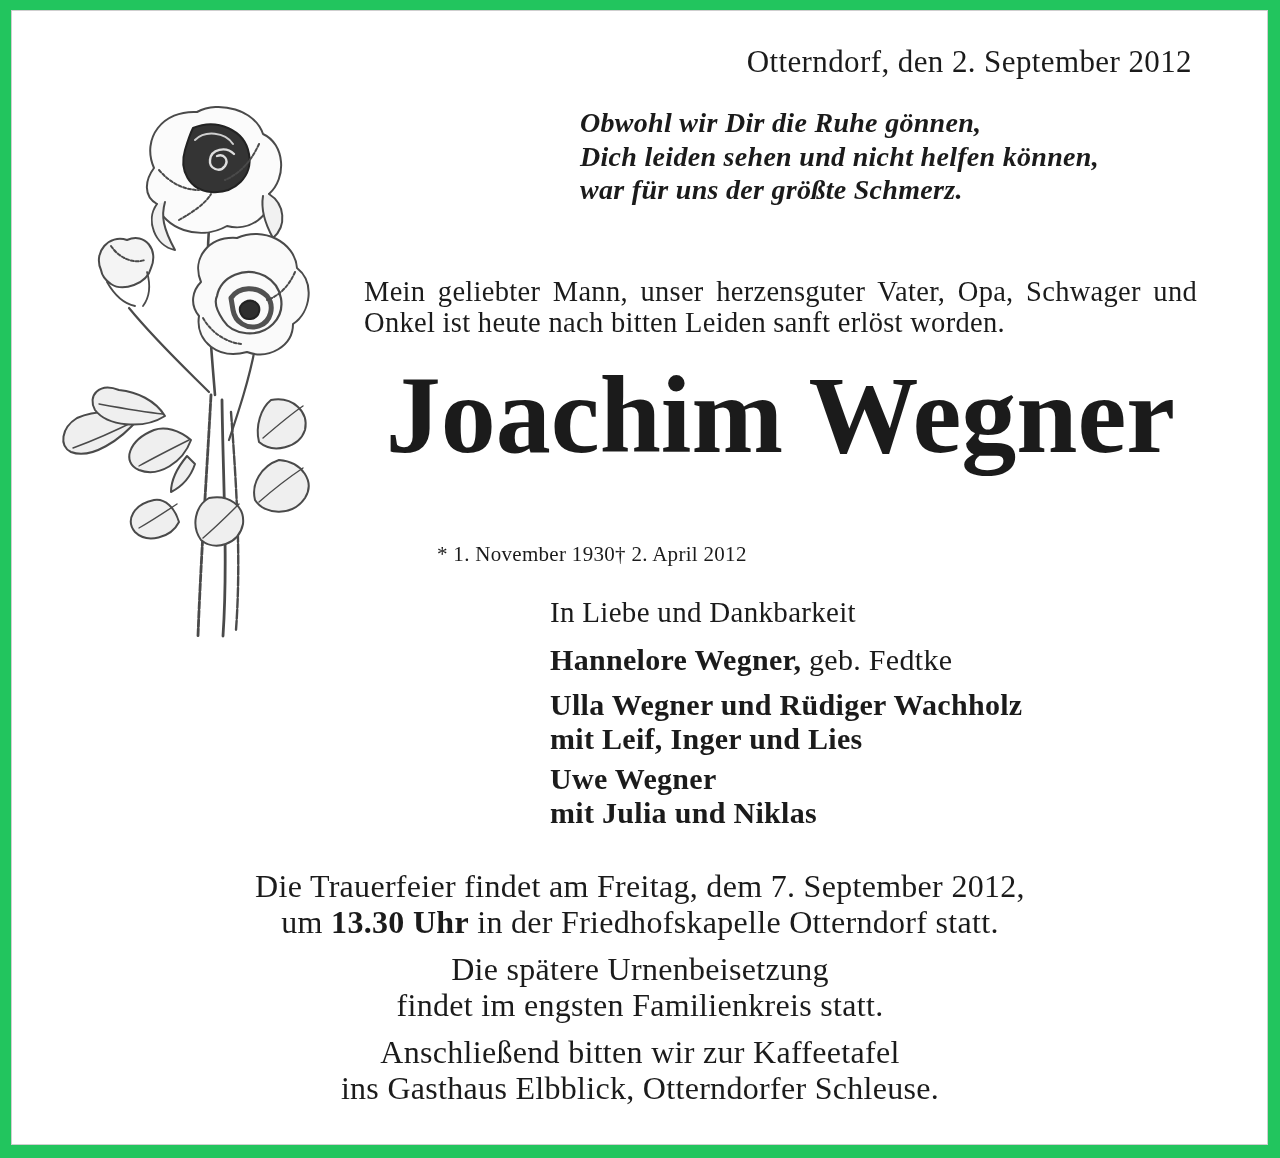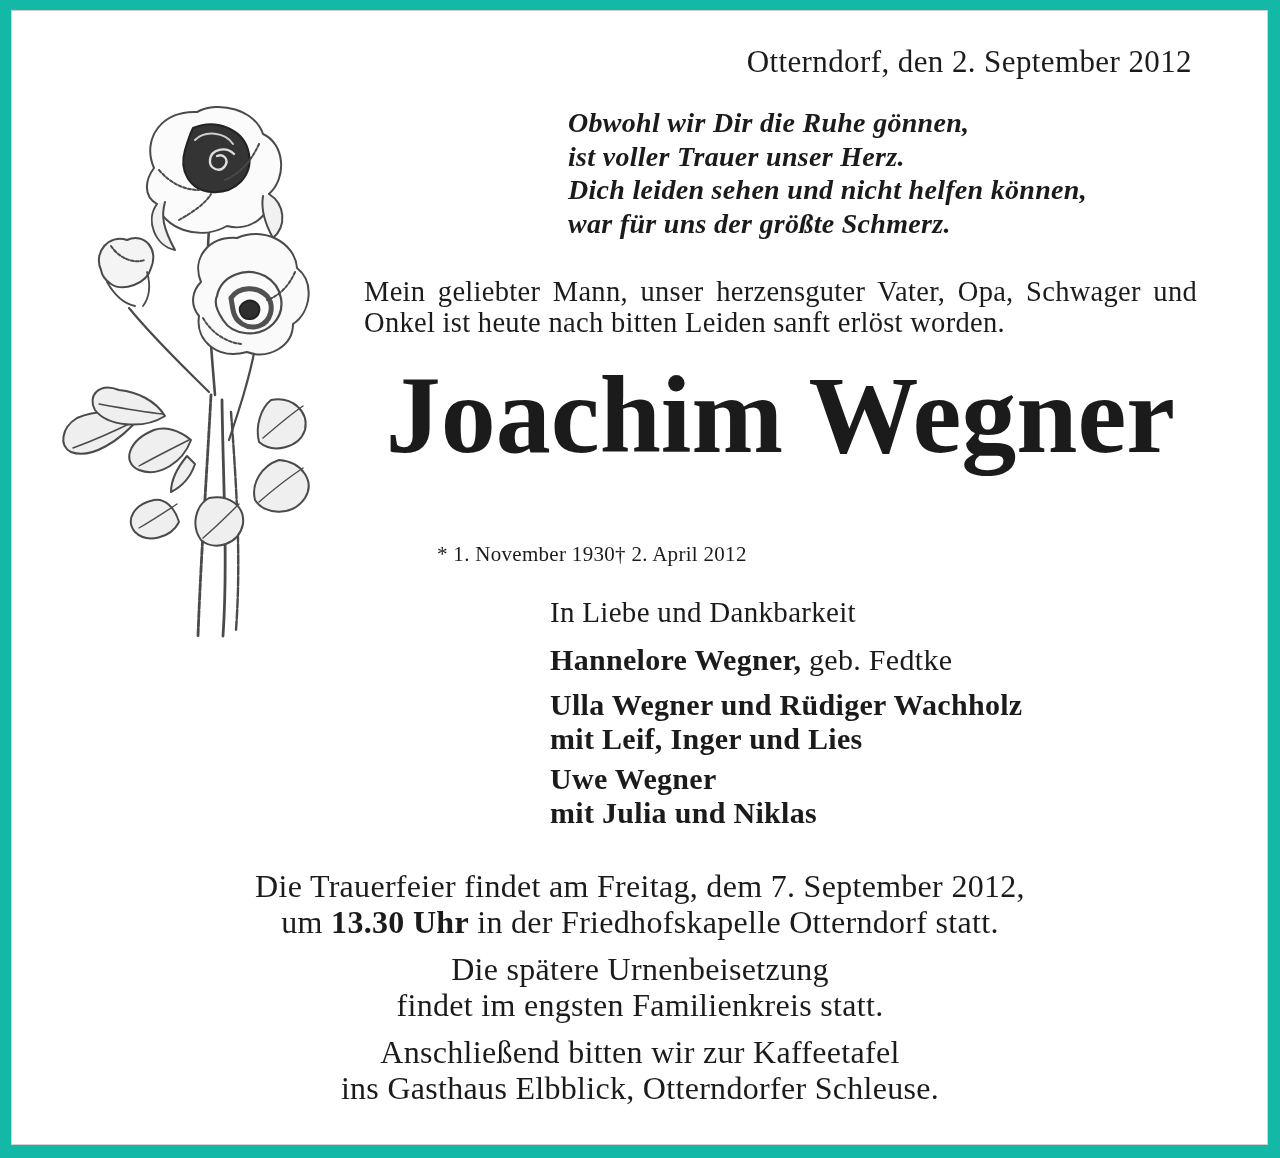--- a/index.html
+++ b/index.html
@@ -1,39 +1,39 @@
 <!DOCTYPE html>
 <html lang="de"><head>
 <meta charset="utf-8">
 <style>
   html,body{margin:0;padding:0;background:#444;}
   *{box-sizing:border-box;}
   .page{
     position:relative;
     width:1280px;height:1158px;
-    background:#14b8a6;           
+    background:#22c55e;           
     font-family:"Liberation Serif", serif;
     color:#1b1b1b;
     overflow:hidden;
     margin:0 auto;
   }
   .paper{
     position:absolute;
     left:11px;top:10px;right:12px;bottom:13px;
     background:#ffffff;
     box-shadow:inset 0 0 0 1px #cfcfcf;
   }
   .layer{position:absolute;inset:0;}
 
   .dateline{
     position:absolute;top:44px;right:88px;
     font-size:31px;letter-spacing:.4px;
   }
   .poem{
-    position:absolute;left:568px;top:106px;
+    position:absolute;left:580px;top:106px;
     font-size:28px;line-height:33.5px;
     font-style:italic;font-weight:bold;letter-spacing:.3px;
   }
   .intro{
     position:absolute;left:364px;top:276px;width:833px;
     font-size:28.5px;line-height:31px;
     text-align:justify;letter-spacing:.3px;
   }
   .name{
     position:absolute;left:364px;top:358px;width:833px;
@@ -129,21 +129,20 @@
           <path d="M80,428 C94,420 106,412 118,404" stroke-width="1.4"></path>
           <path d="M128,356 C118,368 112,380 112,392 C124,386 132,376 136,364 Z" fill="#efefef"></path>
         </g>
       </svg>
     </div>
 
     <div class="dateline">Otterndorf, den 2. September 2012</div>
 
     <div class="poem">
       <div>Obwohl wir Dir die Ruhe gönnen,</div>
-      <div>ist voller Trauer unser Herz.</div>
       <div>Dich leiden sehen und nicht helfen können,</div>
       <div>war für uns der größte Schmerz.</div>
     </div>
 
     <div class="intro">Mein geliebter Mann, unser herzensguter Vater, Opa, Schwager und Onkel ist heute nach bitten Leiden sanft erlöst worden.</div>
 
     <div class="name">Joachim Wegner</div>
 
     <div class="dates">
       <span>* 1. November 1930</span>

